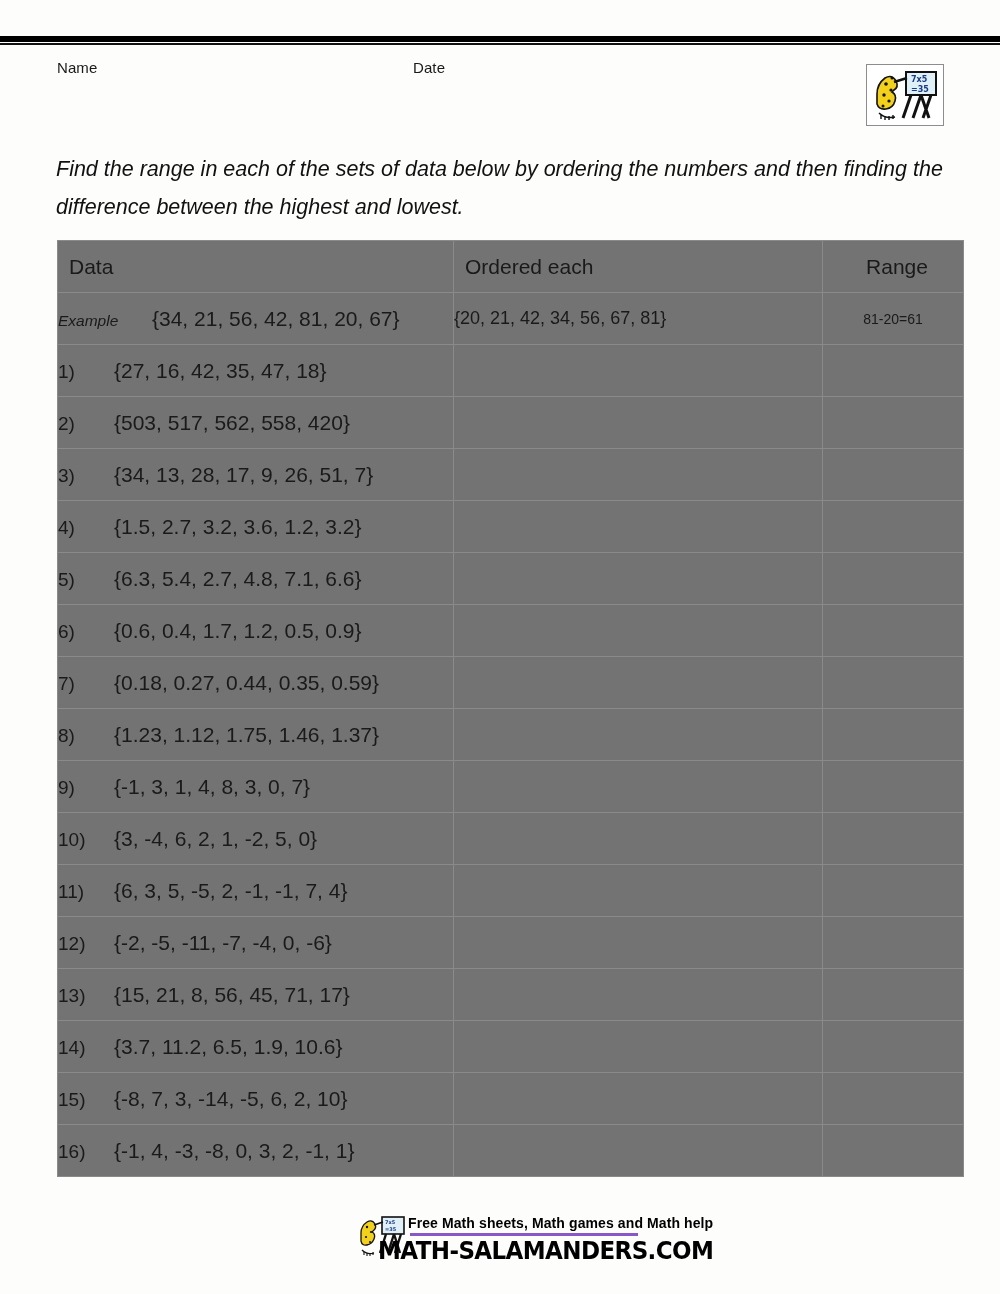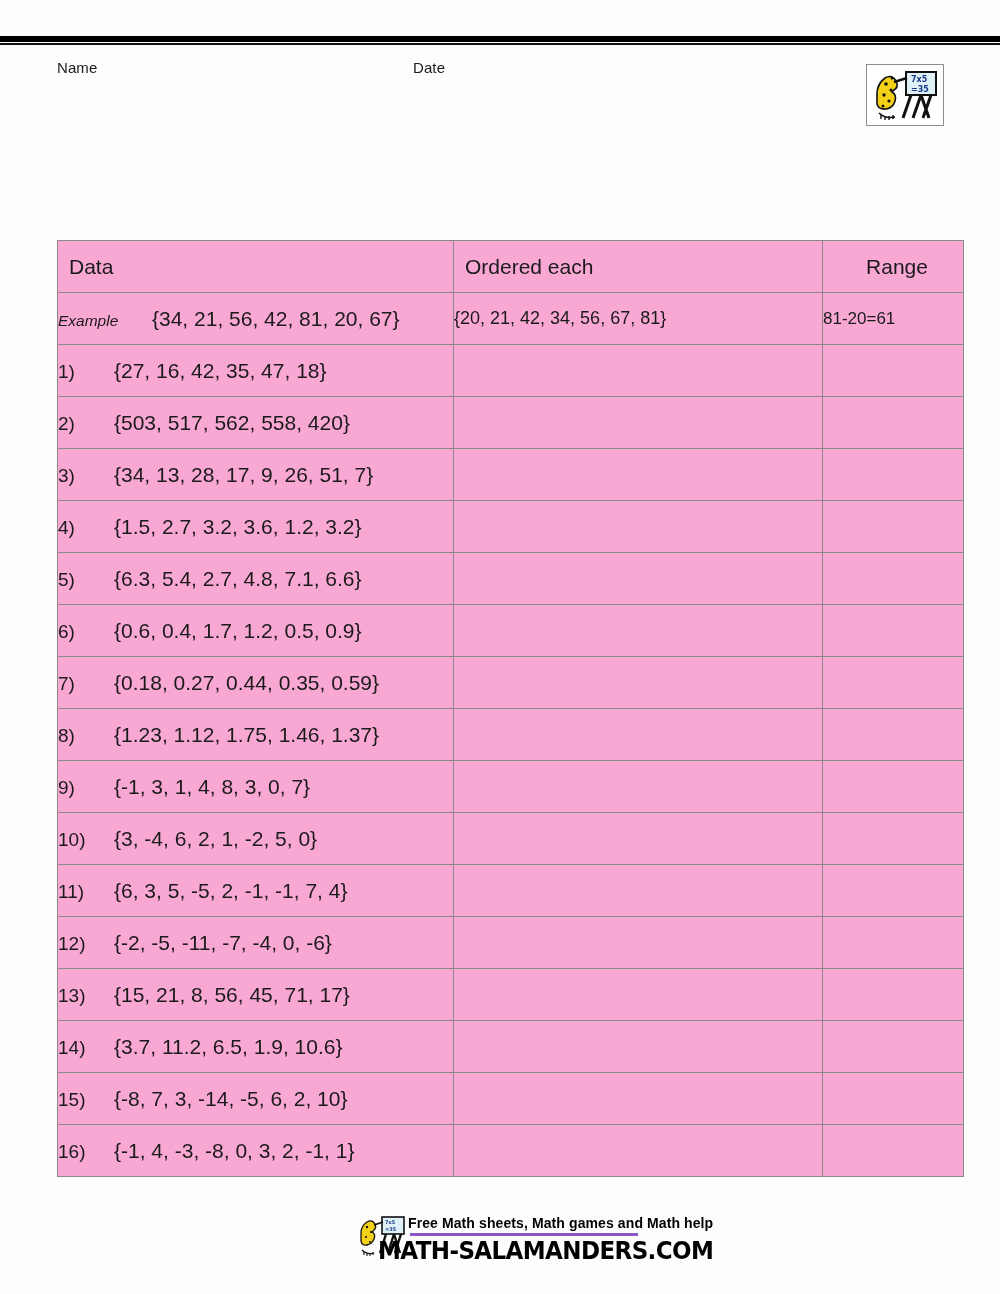--- a/index.html
+++ b/index.html
@@ -97,21 +97,21 @@
   .sheet-table col.c-ordered { width: 369px; }
   .sheet-table col.c-range   { width: 141px; }
 
   .sheet-table th,
   .sheet-table td {
     border: 1px solid #8a8a8a;
     padding: 0;
     height: 51px;
     vertical-align: middle;
     font-weight: normal;
-    background: #f9a8d4;
+    background: #737373;
   }
   .sheet-table th {
     font-size: 21px;
     text-align: left;
     padding-left: 11px;
   }
   .sheet-table th.th-range {
     text-align: center;
     padding-left: 8px;
   }
@@ -132,22 +132,22 @@
     width: 94px;
   }
   .cell-data .vals { display: inline; }
 
   .cell-ordered {
     font-size: 18px;
     padding-left: 9px;
     white-space: nowrap;
   }
   .cell-range {
-    font-size: 17px;
-    text-align: left;
+    font-size: 14px;
+    text-align: center;
     white-space: nowrap;
   }
 
   
   .footer {
     position: absolute;
     left: 356px;
     top: 1211px;
     width: 290px;
     height: 62px;
@@ -224,20 +224,21 @@
       <circle cx="16" cy="41" r="1.5" fill="#111111"></circle>
 
       <circle cx="25" cy="13" r="1.5" fill="#111111"></circle>
 
       <path d="M12 48 q6 6 16 4" stroke="#111111" stroke-width="1.6" fill="none"></path>
       <path d="M14 50 v4 M18 51 v4 M22 51 v4 M26 50 v4" stroke="#111111" stroke-width="1.4"></path>
     </svg>
   </div>
 
 
+  <div class="instructions">Find the range in each of the sets of data below by ordering the numbers and then finding the difference between the highest and lowest.</div>
 
   <table class="sheet-table">
     <colgroup>
       <col class="c-data">
         <col class="c-ordered">
         <col class="c-range">
     </colgroup>
     <thead>
       <tr>
         <th>Data</th>

